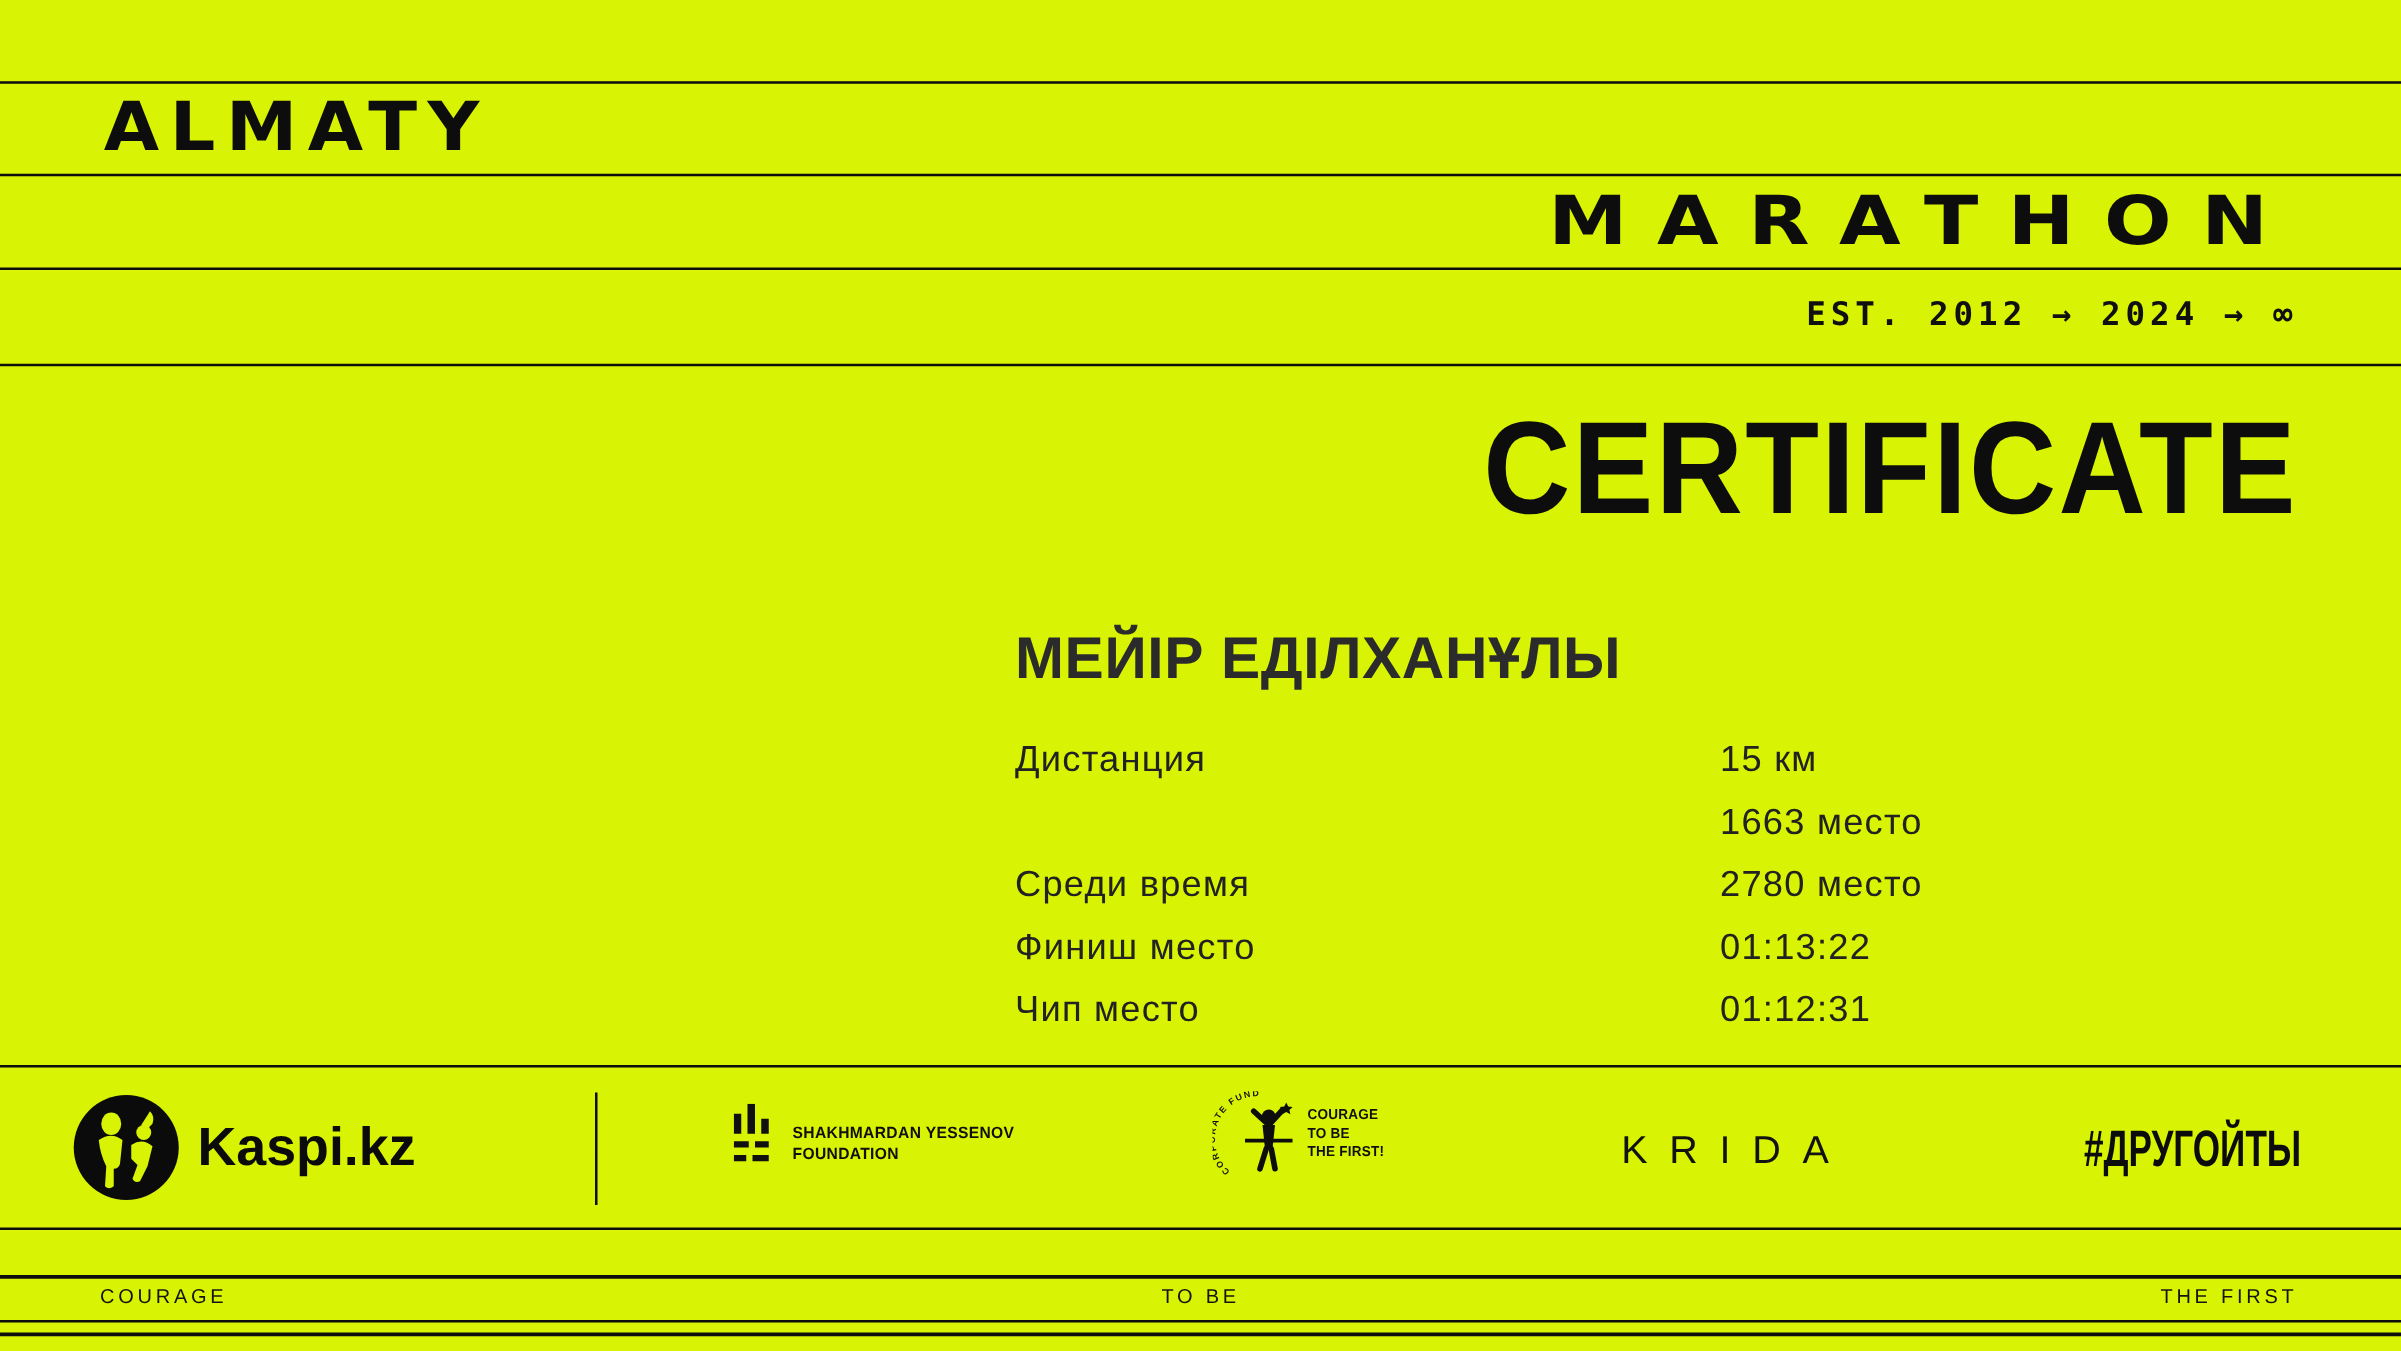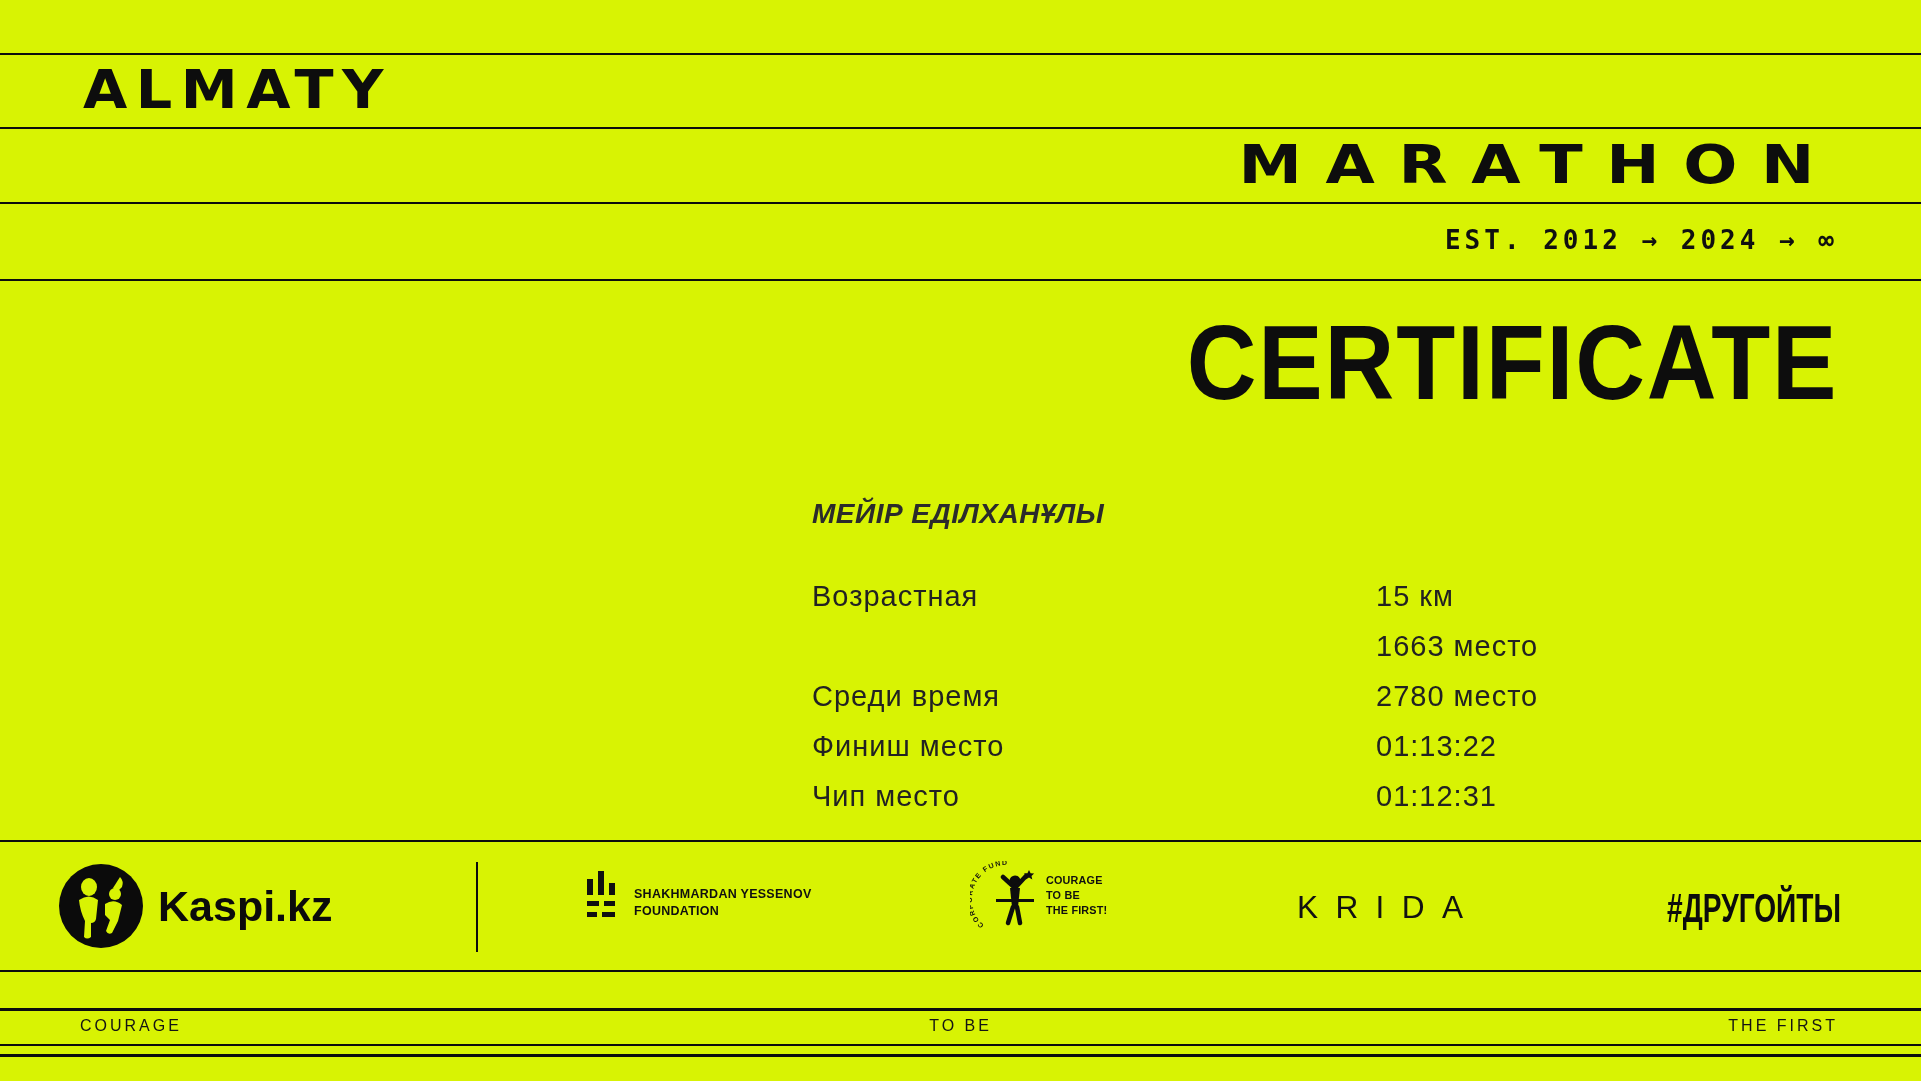--- a/index.html
+++ b/index.html
@@ -7,21 +7,21 @@
     --ink:#0d0d0d;
     --soft:#242424;
   }
   *{margin:0;padding:0;box-sizing:border-box;}
   html,body{width:1921px;height:1081px;overflow:hidden;}
   body{
     background:var(--bg);
     font-family:"Liberation Sans",sans-serif;
     color:var(--ink);
   }
-  .stage{position:absolute;left:0;top:0;width:1921px;height:913px;background:var(--bg);}
+  .stage{position:absolute;left:0;top:12px;width:1921px;height:913px;background:var(--bg);}
   .rule{position:absolute;left:0;width:100%;height:2px;background:var(--ink);}
   .rule.thick{height:3px;}
 
   
   .almaty{
     position:absolute;left:83px;top:53px;height:74px;line-height:74px;
     font-family:"DejaVu Sans",sans-serif;font-weight:700;font-size:54px;
     letter-spacing:8px;transform:scaleX(1.06);transform-origin:left center;
     white-space:nowrap;color:var(--ink);
   }
@@ -39,23 +39,22 @@
 
   
   .cert-title{
     position:absolute;right:83px;top:306px;line-height:1.08;
     font-size:105px;font-weight:700;letter-spacing:2px;
     transform:scaleX(0.92);transform-origin:right center;white-space:nowrap;
     color:var(--ink);
   }
   .runner-name{
     position:absolute;left:812px;top:492px;height:44px;line-height:44px;
-    font-size:28px;font-weight:700;letter-spacing:0.5px;color:#2b2b2b;
+    font-size:47px;font-weight:700;letter-spacing:0.5px;color:#2b2b2b;
     white-space:nowrap;
-    font-style:italic;
   }
   .results{position:absolute;left:812px;top:571px;width:1026px;}
   .result-row{position:absolute;left:0;width:100%;height:50px;line-height:50px;font-size:29px;color:#222;}
   .result-row .label{letter-spacing:1px;white-space:nowrap;}
   .result-row .value{position:absolute;left:564px;top:0;letter-spacing:1px;white-space:nowrap;}
 
   
   .kaspi{position:absolute;left:58px;top:863px;width:300px;height:86px;}
   .kaspi svg{position:absolute;left:0;top:0;}
   .kaspi-word{
@@ -109,21 +108,21 @@
 
   <div class="almaty">ALMATY</div>
   <div class="marathon">MARATHON</div>
   <div class="est">EST. 2012 → 2024 → ∞</div>
 
   <div class="cert-title">CERTIFICATE</div>
   <div class="runner-name">МЕЙІР ЕДІЛХАНҰЛЫ</div>
 
   <div class="results">
     <div class="result-row" style="top:0px">
-      <span class="label">Возрастная</span>
+      <span class="label">Дистанция</span>
       <span class="value">15 км</span>
     </div>
     <div class="result-row" style="top:50px">
       <span class="value">1663 место</span>
     </div>
     <div class="result-row" style="top:100px">
       <span class="label">Среди время</span>
       <span class="value">2780 место</span>
     </div>
     <div class="result-row" style="top:150px">

